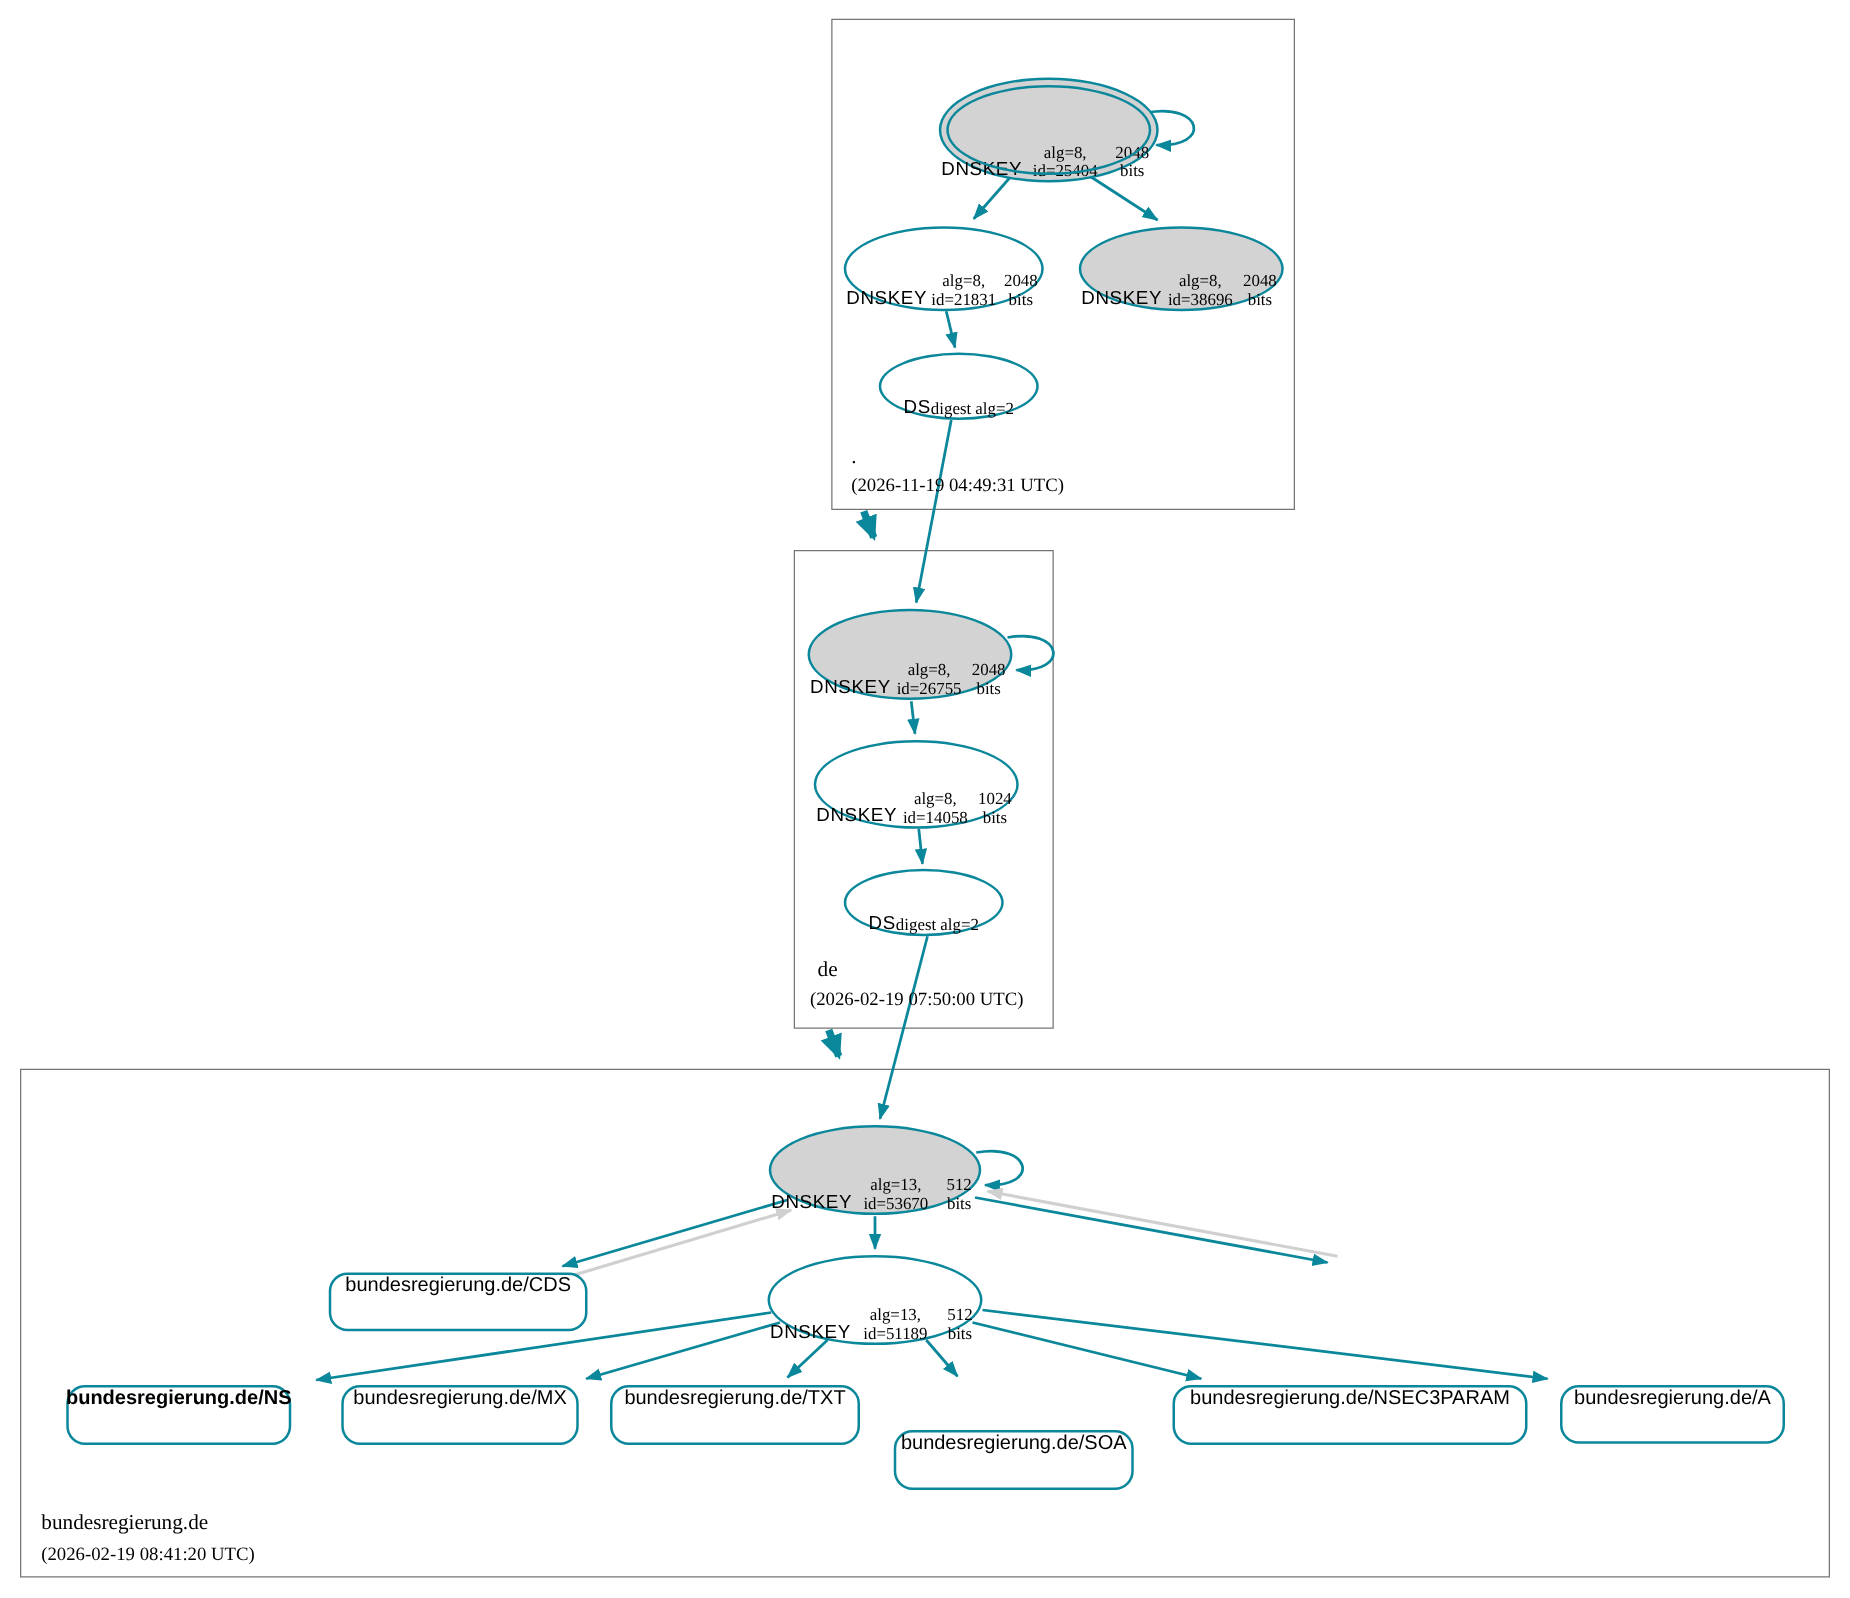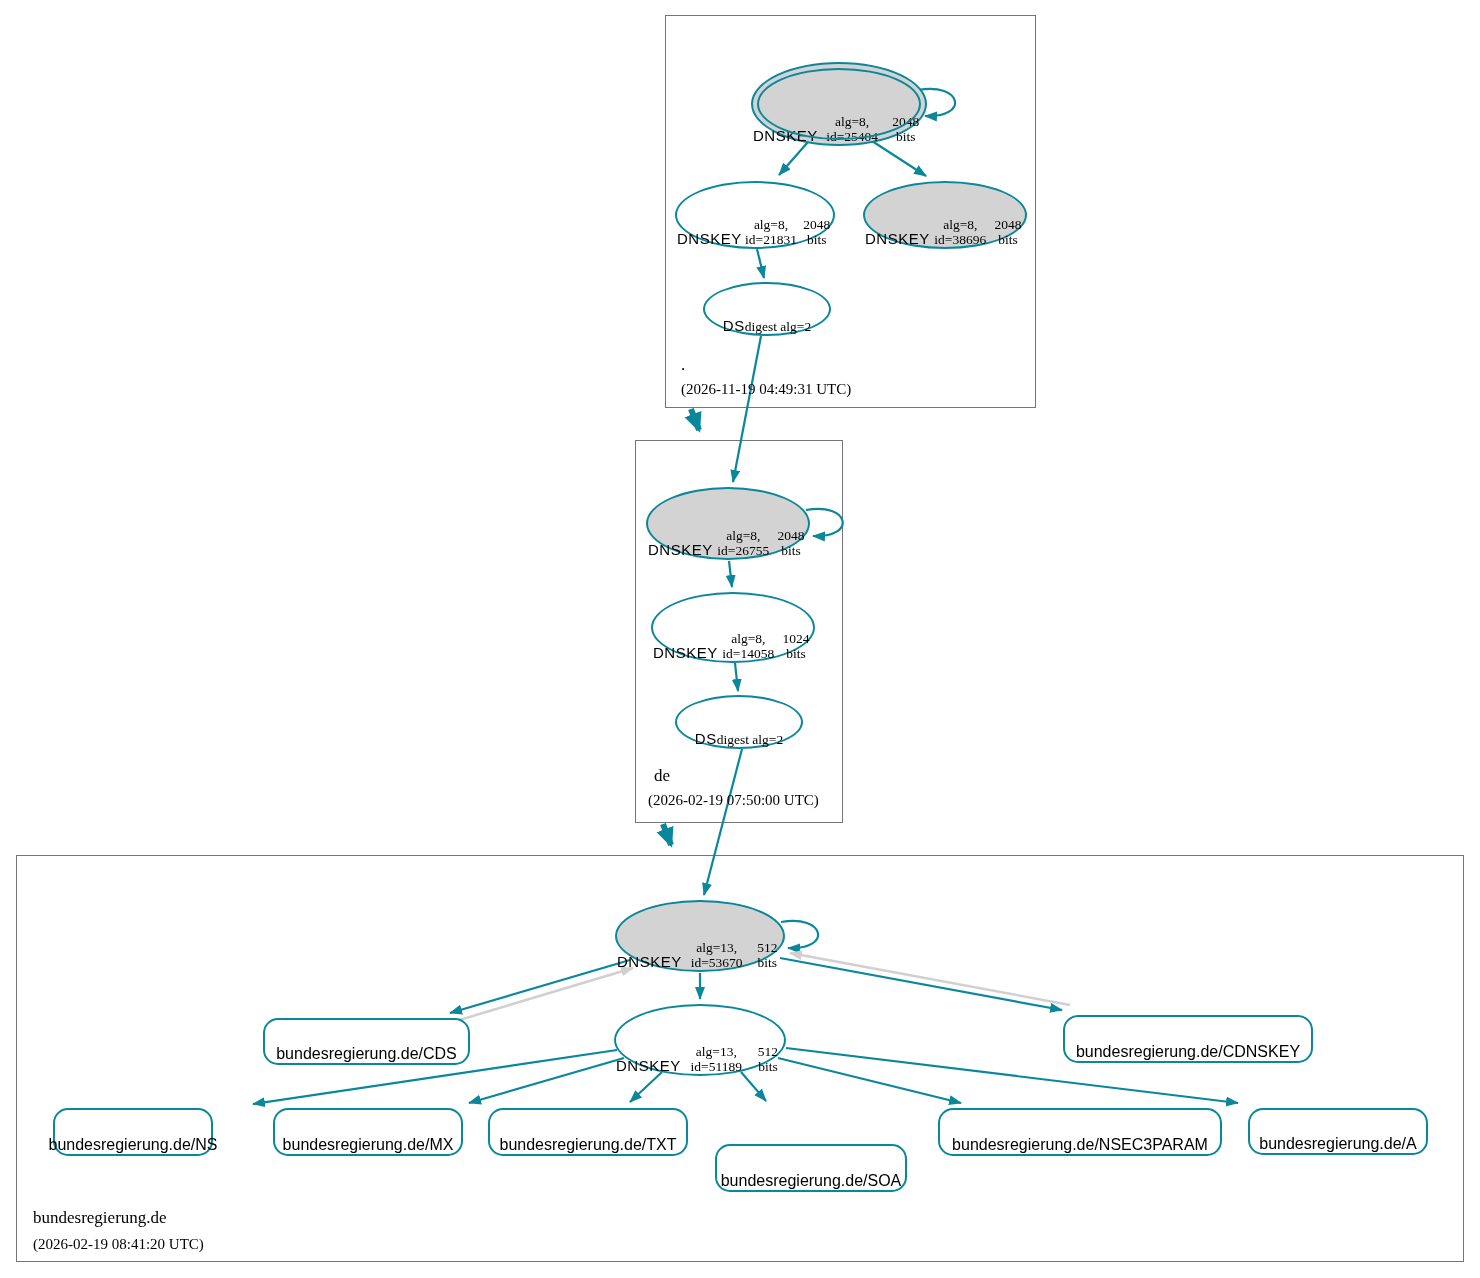--- a/index.html
+++ b/index.html
@@ -16,21 +16,21 @@
   #edges{position:absolute;left:0;top:0;pointer-events:none;}
   .ellipse-node{position:absolute;box-sizing:border-box;border:2px solid var(--teal);border-radius:50%;
     background:#fff;display:flex;align-items:flex-end;justify-content:center;
     text-align:center;color:var(--ink);}
   .ellipse-node.sep{background:var(--sep-fill);}
   .ellipse-node.double::after{content:"";position:absolute;inset:4px;border:2px solid var(--teal);
     border-radius:50%;pointer-events:none;}
   .node-title{font-family:"Liberation Sans",sans-serif;font-size:15px;line-height:17px;letter-spacing:.5px;}
   .node-detail{font-family:"Liberation Serif",serif;font-size:13.5px;line-height:15px;}
   .rrset{position:absolute;box-sizing:border-box;border:2px solid var(--teal);border-radius:15px;
-    background:#fff;display:flex;align-items:flex-end;justify-content:center;
+    background:#fff;display:flex;align-items:flex-start;justify-content:center;
     font-family:"Liberation Sans",sans-serif;font-size:16px;color:var(--ink);white-space:nowrap;}
   .zone-name{position:absolute;font-family:"Liberation Serif",serif;font-size:17px;color:var(--ink);}
   .zone-ts{position:absolute;font-family:"Liberation Serif",serif;font-size:15px;color:var(--ink);}
 </style>
 </head>
 <body>
 
 <div id="canvas">
 
   <div class="zone-box" style="left:665px;top:15px;width:371px;height:393px;"></div>
@@ -123,24 +123,21 @@
   </div>
   <div class="ellipse-node" style="left:614px;top:1004px;width:172px;height:72px;">
     <span class="node-title">DNSKEY</span>
     <span class="node-detail">alg=13, id=51189</span>
     <span class="node-detail">512 bits</span>
   </div>
 
   <div class="rrset" style="left:263px;top:1018px;width:207px;height:47px;">
     <span>bundesregierung.de/CDS</span>
   </div>
-  <div class="rrset" style="left:1063px;top:1015px;width:250px;height:48px;">
-    <span>bundesregierung.de/CDNSKEY</span>
-  </div>
-  <div class="rrset" style="left:53px;top:1108px;width:160px;height:48px;">
+  <div class="rrset" style="left:53px;top:1108px;width:180px;height:48px;font-weight:bold;">
     <span>bundesregierung.de/NS</span>
   </div>
   <div class="rrset" style="left:273px;top:1108px;width:190px;height:48px;">
     <span>bundesregierung.de/MX</span>
   </div>
   <div class="rrset" style="left:488px;top:1108px;width:200px;height:48px;">
     <span>bundesregierung.de/TXT</span>
   </div>
   <div class="rrset" style="left:715px;top:1108px;width:192px;height:48px;margin-top:36px;">
     <span>bundesregierung.de/SOA</span>

